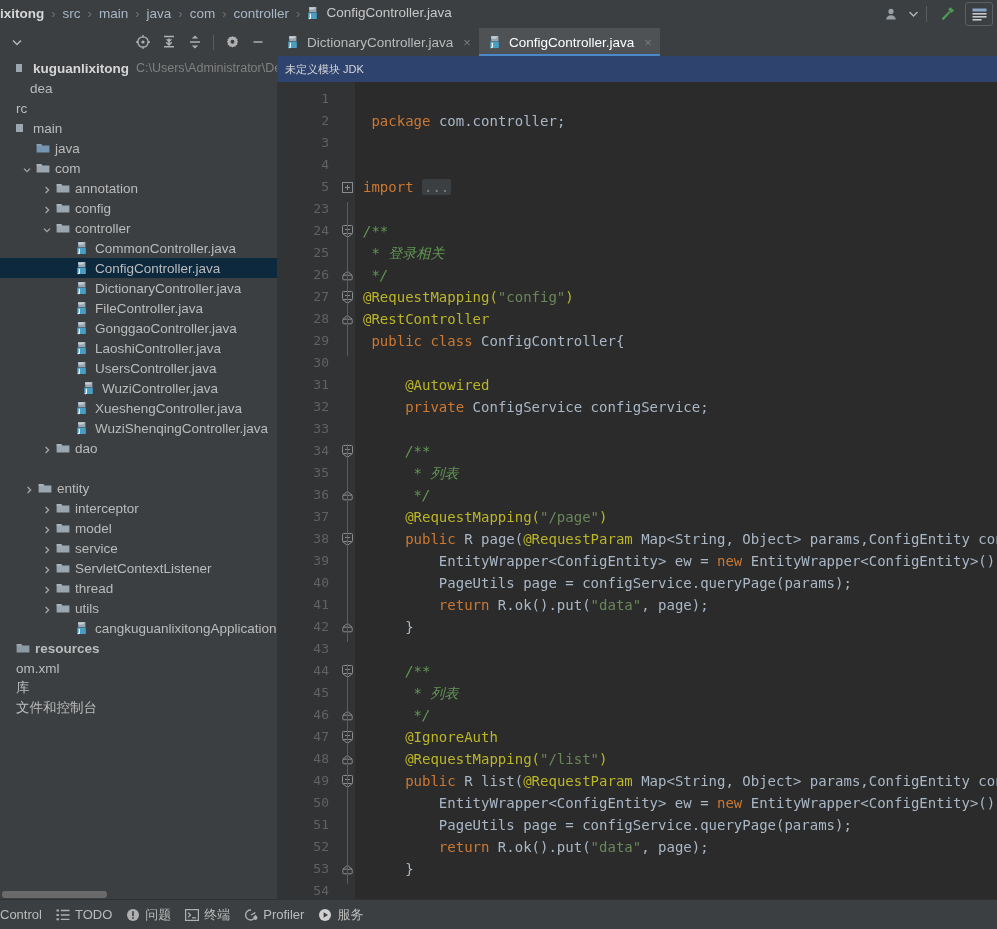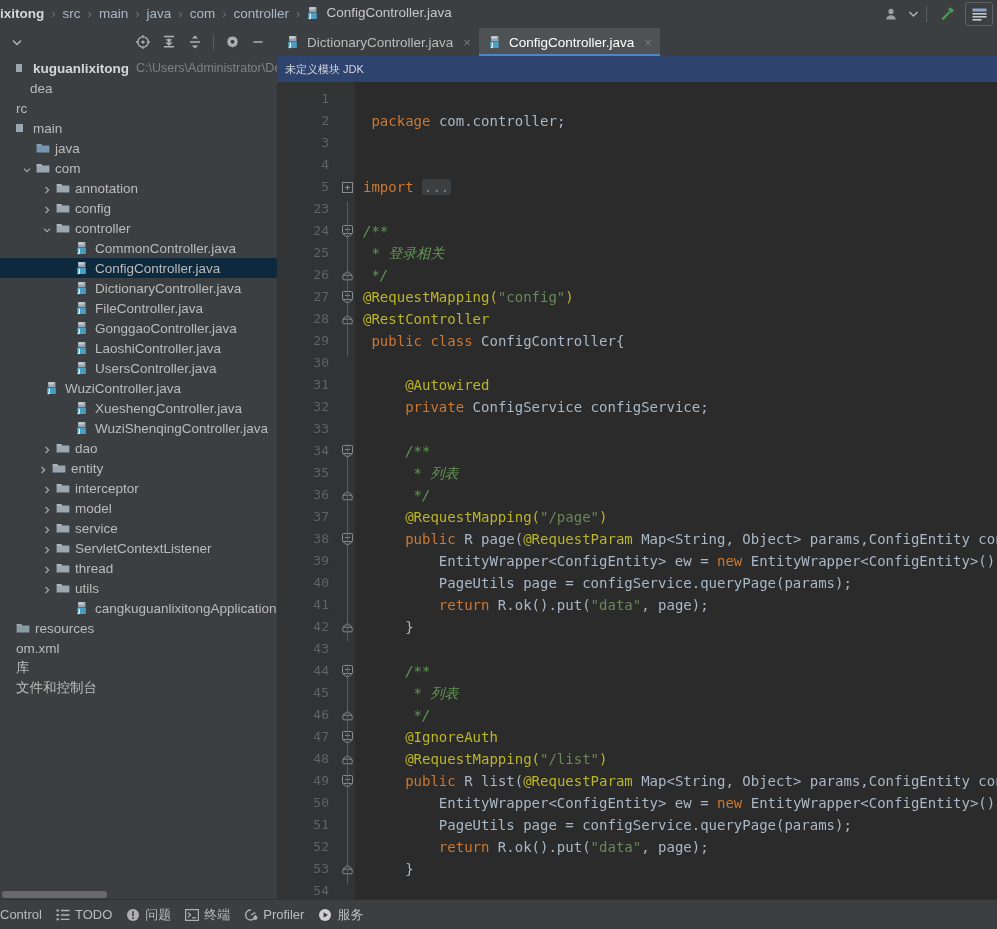--- a/index.html
+++ b/index.html
@@ -444,21 +444,21 @@
             <span class="ic">
               <svg width="14" height="14" viewBox="0 0 14 14">
                 <path d="M2.2 1.2 L9.4 1.2 L9.4 6.2 L2.2 6.2 Z" fill="#9aa7b0"></path>
                 <path d="M2.2 1.2 L9.4 1.2 L6.6 3.6 L2.2 3.6 Z" fill="#c6d0d8"></path>
                 <rect x="1.2" y="6.6" width="8.6" height="6.4" fill="#4a9ec4"></rect>
                 <text x="2.3" y="12" font-family="DejaVu Sans" font-size="6" fill="#ffffff" font-weight="bold">J</text>
               </svg>
             </span>
             <span class="lbl">UsersController.java</span>
           </div>
-          <div class="row" style="padding-left: 32px; align-items: center;">
+          <div class="row" style="padding-left: 69px; align-items: center;">
             <span class="arrow none"></span>
             <span class="ic">
               <svg width="14" height="14" viewBox="0 0 14 14">
                 <path d="M2.2 1.2 L9.4 1.2 L9.4 6.2 L2.2 6.2 Z" fill="#9aa7b0"></path>
                 <path d="M2.2 1.2 L9.4 1.2 L6.6 3.6 L2.2 3.6 Z" fill="#c6d0d8"></path>
                 <rect x="1.2" y="6.6" width="8.6" height="6.4" fill="#4a9ec4"></rect>
                 <text x="2.3" y="12" font-family="DejaVu Sans" font-size="6" fill="#ffffff" font-weight="bold">J</text>
               </svg>
             </span>
             <span class="lbl">WuziController.java</span>
@@ -492,21 +492,21 @@
                 <path d="M3.6 2 L6.6 5 L3.6 8" fill="none" stroke="#a5a5a5" stroke-width="1.3"></path>
               </svg></span>
             <span class="ic">
               <svg width="14" height="12" viewBox="0 0 14 12">
                 <path d="M0.6 2.2 L5.2 2.2 L6.3 3.4 L13.4 3.4 L13.4 10.6 L0.6 10.6 Z" fill="#9aa7b0"></path>
                 <path d="M0.6 2.2 L5.2 2.2 L6.3 3.4 L0.6 3.4 Z" fill="#b7c0c8"></path>
               </svg>
             </span>
             <span class="lbl">dao</span>
           </div>
-          <div class="row" style="padding-left: 38px;">
+          <div class="row" style="padding-left: 24px; margin-top: 20px;">
             <span class="arrow"><svg width="10" height="10" viewBox="0 0 10 10">
                 <path d="M3.6 2 L6.6 5 L3.6 8" fill="none" stroke="#a5a5a5" stroke-width="1.3"></path>
               </svg></span>
             <span class="ic">
               <svg width="14" height="12" viewBox="0 0 14 12">
                 <path d="M0.6 2.2 L5.2 2.2 L6.3 3.4 L13.4 3.4 L13.4 10.6 L0.6 10.6 Z" fill="#9aa7b0"></path>
                 <path d="M0.6 2.2 L5.2 2.2 L6.3 3.4 L0.6 3.4 Z" fill="#b7c0c8"></path>
               </svg>
             </span>
             <span class="lbl">entity</span>
@@ -588,21 +588,21 @@
             <span class="ic">
               <svg width="14" height="14" viewBox="0 0 14 14">
                 <path d="M2.2 1.2 L9.4 1.2 L9.4 6.2 L2.2 6.2 Z" fill="#9aa7b0"></path>
                 <path d="M2.2 1.2 L9.4 1.2 L6.6 3.6 L2.2 3.6 Z" fill="#c6d0d8"></path>
                 <rect x="1.2" y="6.6" width="8.6" height="6.4" fill="#4a9ec4"></rect>
                 <text x="2.3" y="12" font-family="DejaVu Sans" font-size="6" fill="#ffffff" font-weight="bold">J</text>
               </svg>
             </span>
             <span class="lbl">cangkuguanlixitongApplication.java</span>
           </div>
-          <div class="row" style="padding-left: 2px;">
+          <div class="row" style="padding-left: 2px; font-weight: bold;">
             <span class="arrow none"></span>
             <span class="ic">
               <svg width="14" height="12" viewBox="0 0 14 12">
                 <path d="M0.6 2.2 L5.2 2.2 L6.3 3.4 L13.4 3.4 L13.4 10.6 L0.6 10.6 Z" fill="#8c9aa3"></path>
                 <path d="M0.6 2.2 L5.2 2.2 L6.3 3.4 L0.6 3.4 Z" fill="#a4b0b8"></path>
               </svg>
             </span>
             <span class="lbl">resources</span>
           </div>
           <div class="row" style="padding-left: 2px;">

